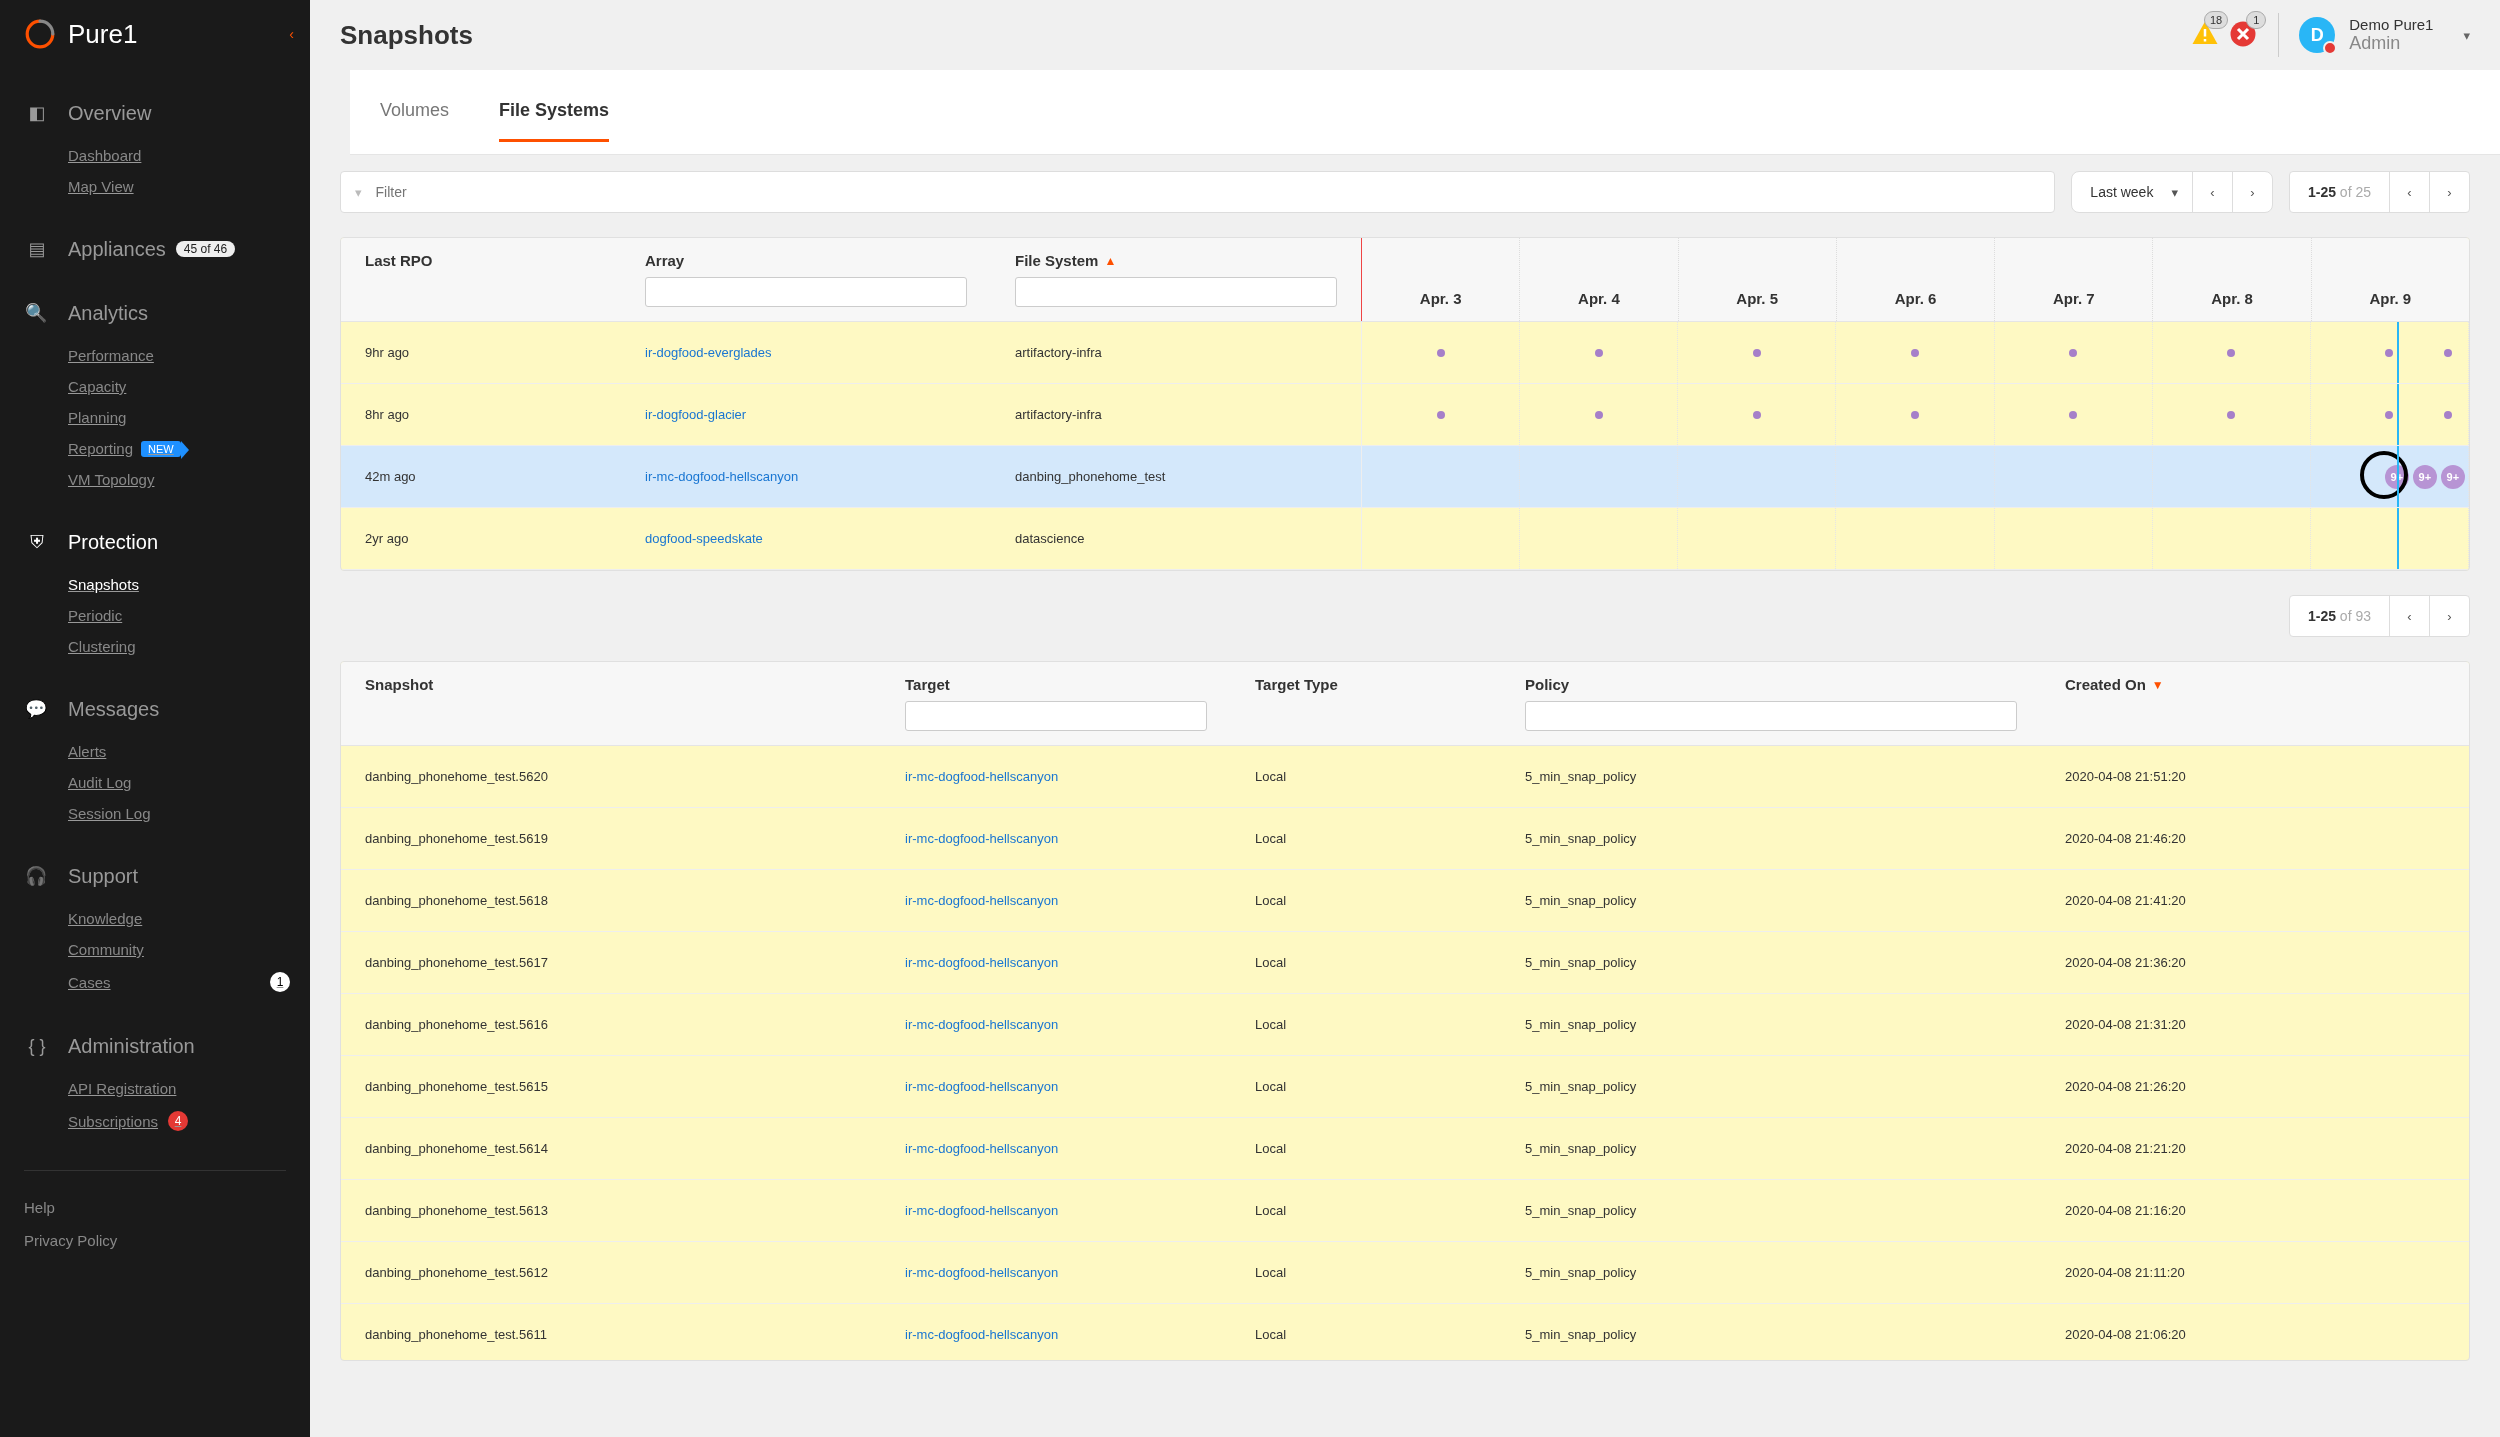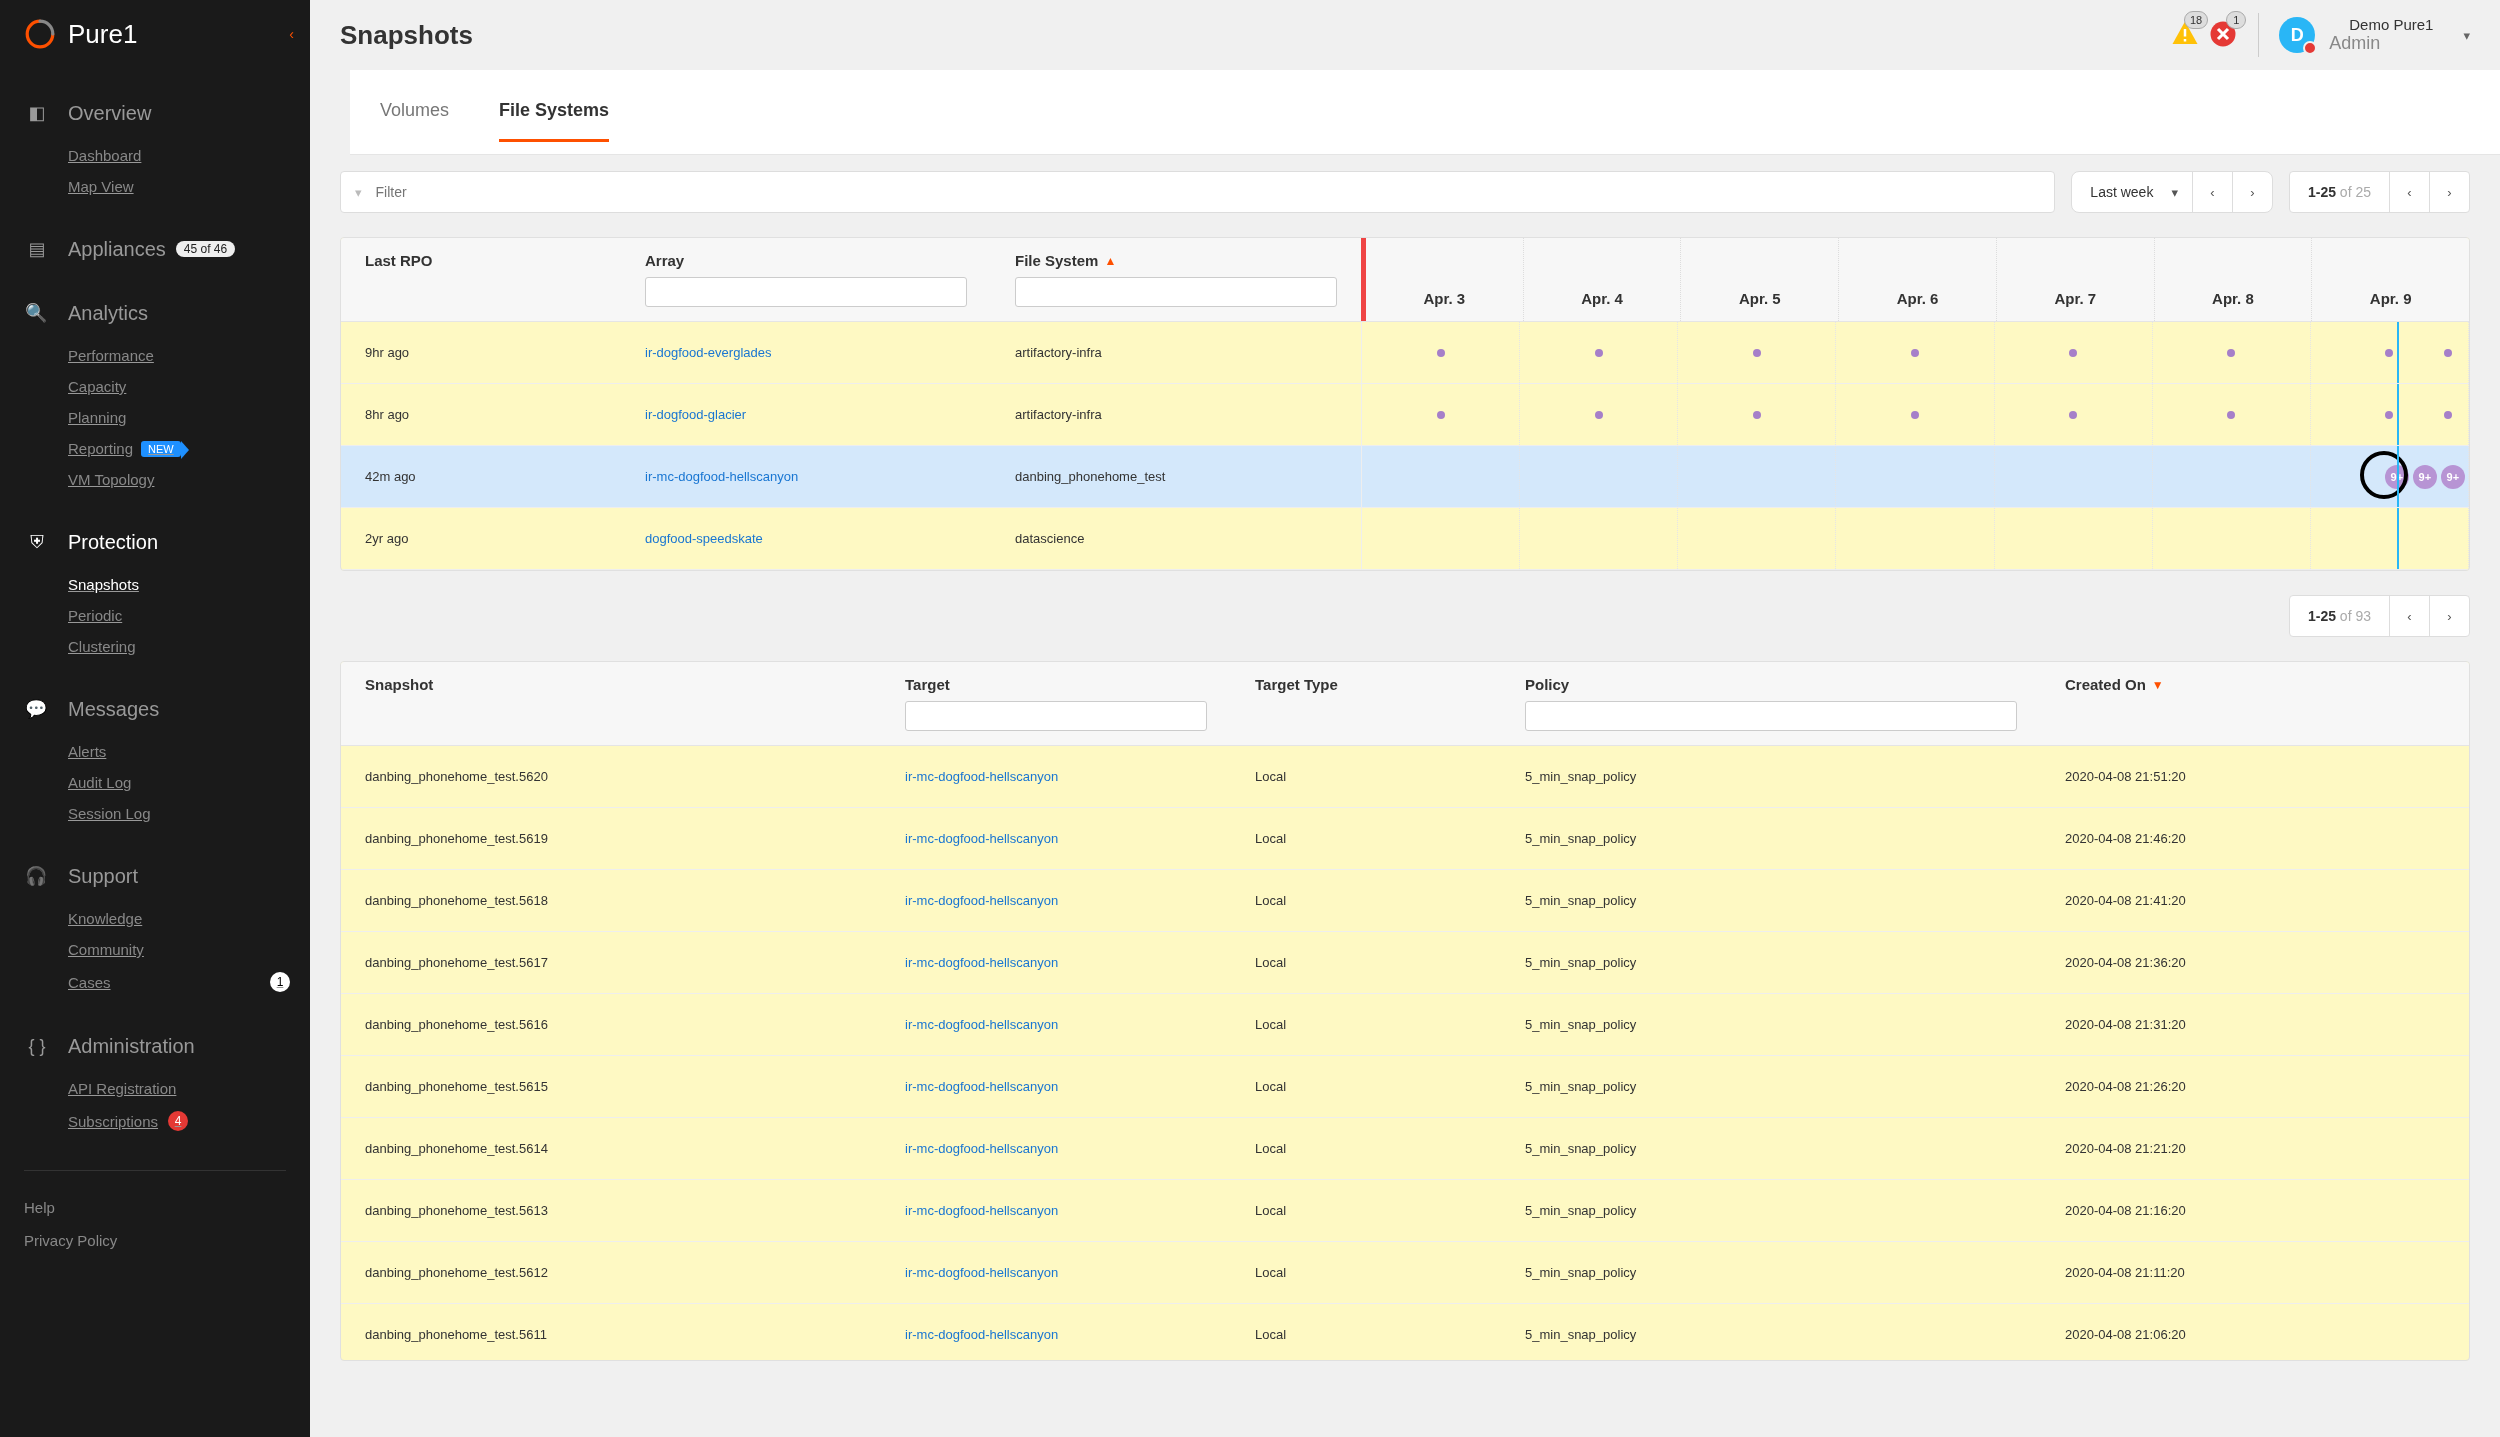--- a/index.html
+++ b/index.html
@@ -34,21 +34,21 @@
 .alert-icons { display:flex; align-items:center; gap:8px; }
 .alert-warn { position:relative; }
 .alert-warn svg, .alert-err svg { width:30px; height:30px; }
 .alert-badge { position:absolute; top:-8px; right:-8px; background:#ddd; color:#333; font-size:11px; min-width:20px; height:18px; border-radius:10px; display:flex; align-items:center; justify-content:center; padding:0 5px; border:1px solid #aaa; }
 .alert-err { position:relative; }
 .user-sep { width:1px; height:44px; background:#ccc; margin:0 20px; }
 .user { display:flex; align-items:center; cursor:pointer; }
 .avatar { width:36px; height:36px; border-radius:50%; background:#29b6f6; color:#fff; display:flex; align-items:center; justify-content:center; font-size:18px; font-weight:600; position:relative; margin-right:14px; }
 .avatar-dot { position:absolute; bottom:-2px; right:-2px; width:14px; height:14px; background:#e53935; border:2px solid #f0f0f0; border-radius:50%; }
 .user-meta { display:flex; flex-direction:column; }
-.user-name { font-size:15px; color:#333;margin-left:20px; }
+.user-name { font-size:15px; color:#333; }
 .user-role { font-size:18px; color:#888; }
 .user-caret { margin-left:30px; color:#666; }
 
 .tabs { background:#fff; padding:12px 30px; display:flex; border-bottom:1px solid #e5e5e5;margin-left:40px; }
 .tab { padding:18px 0; margin-right:50px; font-size:18px; color:#777; cursor:pointer; border-bottom:3px solid transparent; }
 .tab.active { color:#333; font-weight:600; border-bottom-color:#fe5000; }
 
 .content { padding:16px 30px; display:flex; flex-direction:column; gap:24px; }
 .toolbar { display:flex; gap:16px; align-items:center; }
 .filter-box { flex:1; background:#fff; border:1px solid #ddd; border-radius:4px; height:42px; display:flex; align-items:center; padding:0 14px; color:#999; }
@@ -63,21 +63,21 @@
 .panel { background:#fef9c3; border:1px solid #e0e0e0; border-radius:4px; overflow:hidden; }
 .grid-head { display:flex; background:#f7f7f7; border-bottom:1px solid #e5e5e5; }
 .col-rpo { width:280px; padding:14px 24px; }
 .col-array { width:370px; padding:14px 24px; }
 .col-fs { width:370px; padding:14px 24px; }
 .col-timeline { flex:1; display:flex; }
 .head-label { font-size:15px; font-weight:600; margin-bottom:8px; display:flex; align-items:center; }
 .sort-caret { color:#fe5000; margin-left:6px; font-size:12px; }
 .head-input { width:100%; height:30px; border:1px solid #ccc; border-radius:3px; padding:0 8px; }
 .th { display:flex; flex-direction:column; justify-content:flex-start; }
-.timeline-head { display:flex; flex:1; border-left:5px solid #ef4444; }
+.timeline-head { display:flex; flex:1; border-left:1px solid #ef4444; }
 .day-head { flex:1; display:flex; align-items:flex-end; justify-content:center; padding-bottom:14px; font-size:15px; font-weight:600; border-right:1px dotted #ddd; }
 .day-head:last-child { border-right:none; }
 
 .grid-row { display:flex; border-bottom:1px solid #eee; height:62px; align-items:center; }
 .grid-row.hl { background:#d4e8fb; }
 .grid-row .col-rpo, .grid-row .col-array, .grid-row .col-fs { padding:0 24px; height:100%; display:flex; align-items:center; }
 .link { color:#1976d2; cursor:pointer; }
 .timeline-cell { flex:1; display:flex; height:100%; border-left:1px solid #eee; position:relative; }
 .day-cell { flex:1; border-right:1px dotted #e5e5e5; position:relative; display:flex; align-items:center; }
 .day-cell:last-child { border-right:none; }

